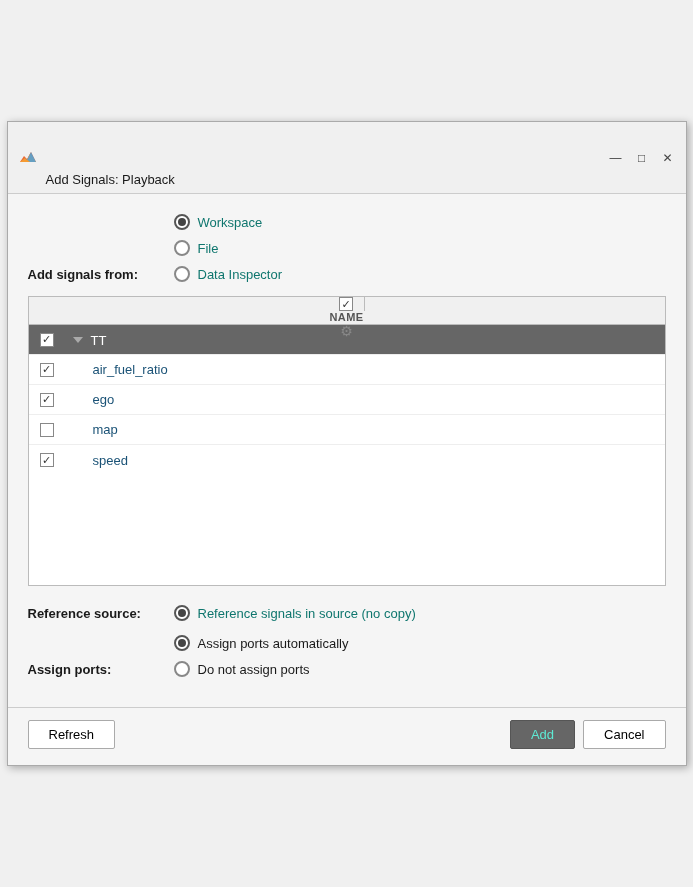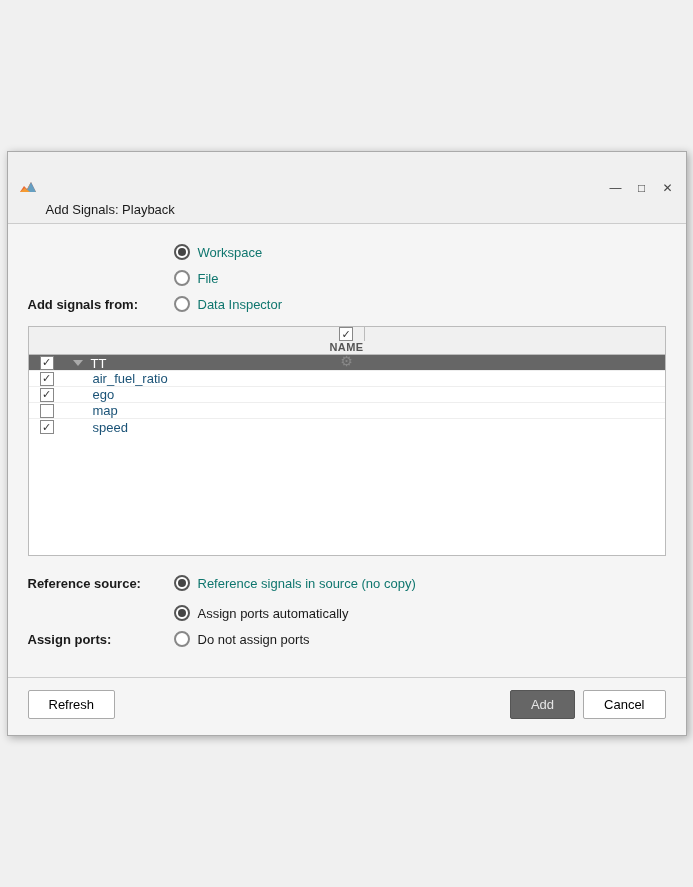--- a/index.html
+++ b/index.html
@@ -143,21 +143,21 @@
       display: flex;
       align-items: center;
       justify-content: center;
       color: #888;
       font-size: 14px;
       cursor: pointer;
     }
     .table-row {
       display: flex;
       align-items: center;
-      height: 16px;
+      height: 30px;
       border-bottom: 1px solid #eee;
     }
     .table-row.selected-row {
       background: #666;
       color: white;
     }
     .table-row.selected-row .row-name {
       color: white;
     }
     .row-check {
@@ -227,21 +227,21 @@
     .btn {
       padding: 6px 20px;
       border: 1px solid #aaa;
       background: white;
       cursor: pointer;
       font-size: 13px;
       border-radius: 2px;
     }
     .btn-primary {
       background: #666;
-      color: #e5e5e5;
+      color: #5eead4;
       border-color: #555;
     }
   </style>
 </head>
 <body>
 
 <div class="window">
 
   <div class="titlebar">
     <svg class="titlebar-logo" viewBox="0 0 20 20">

